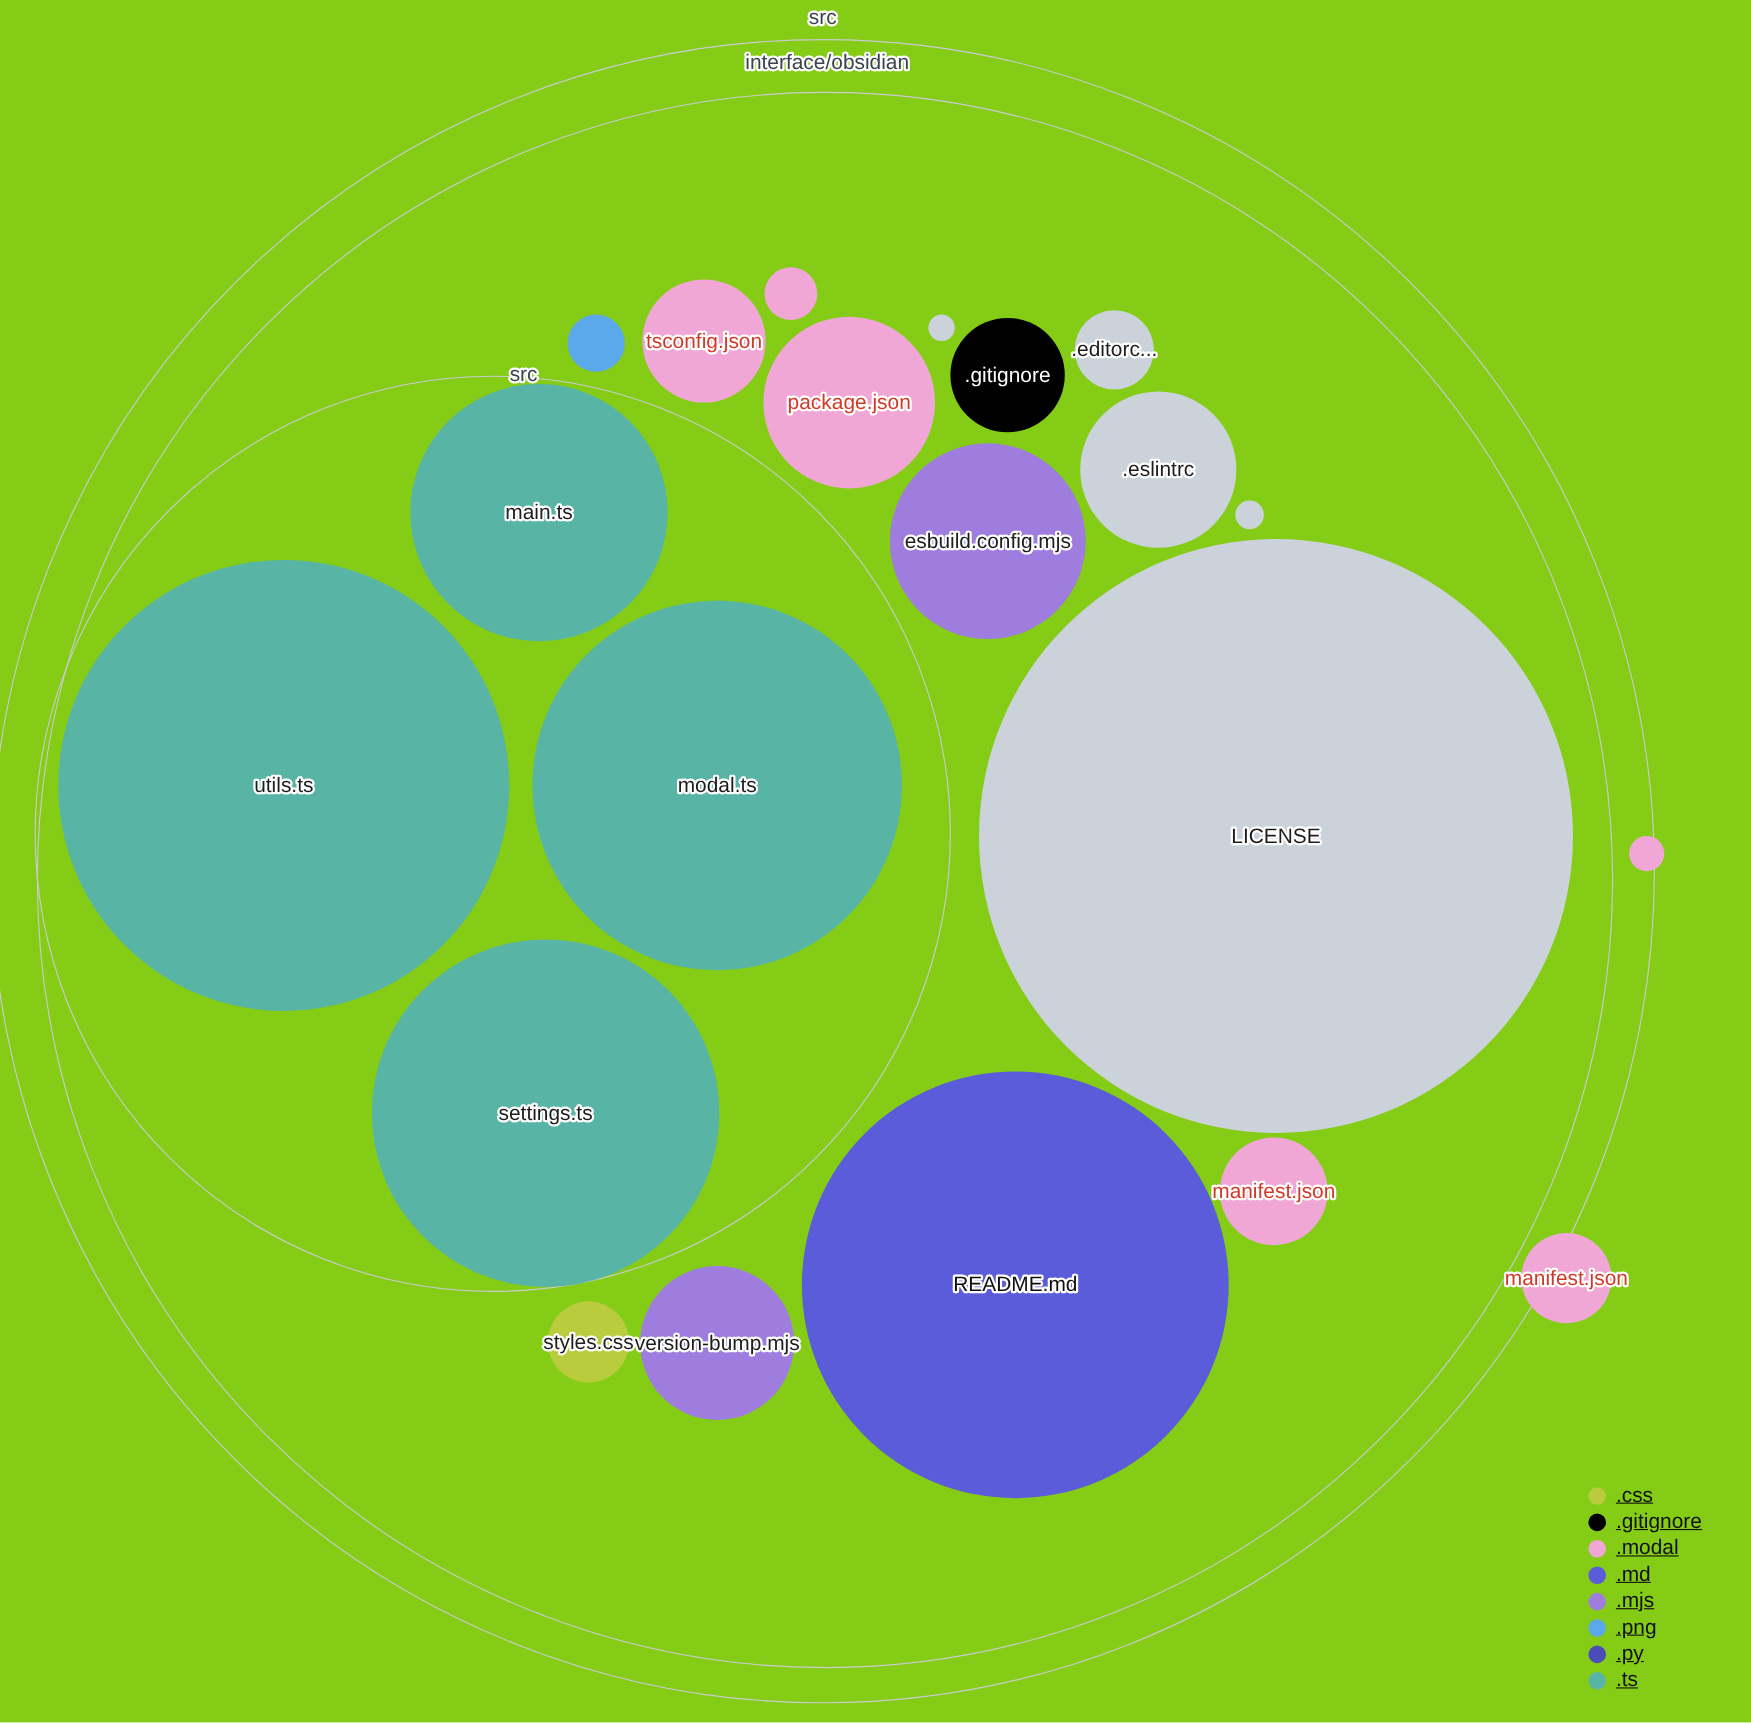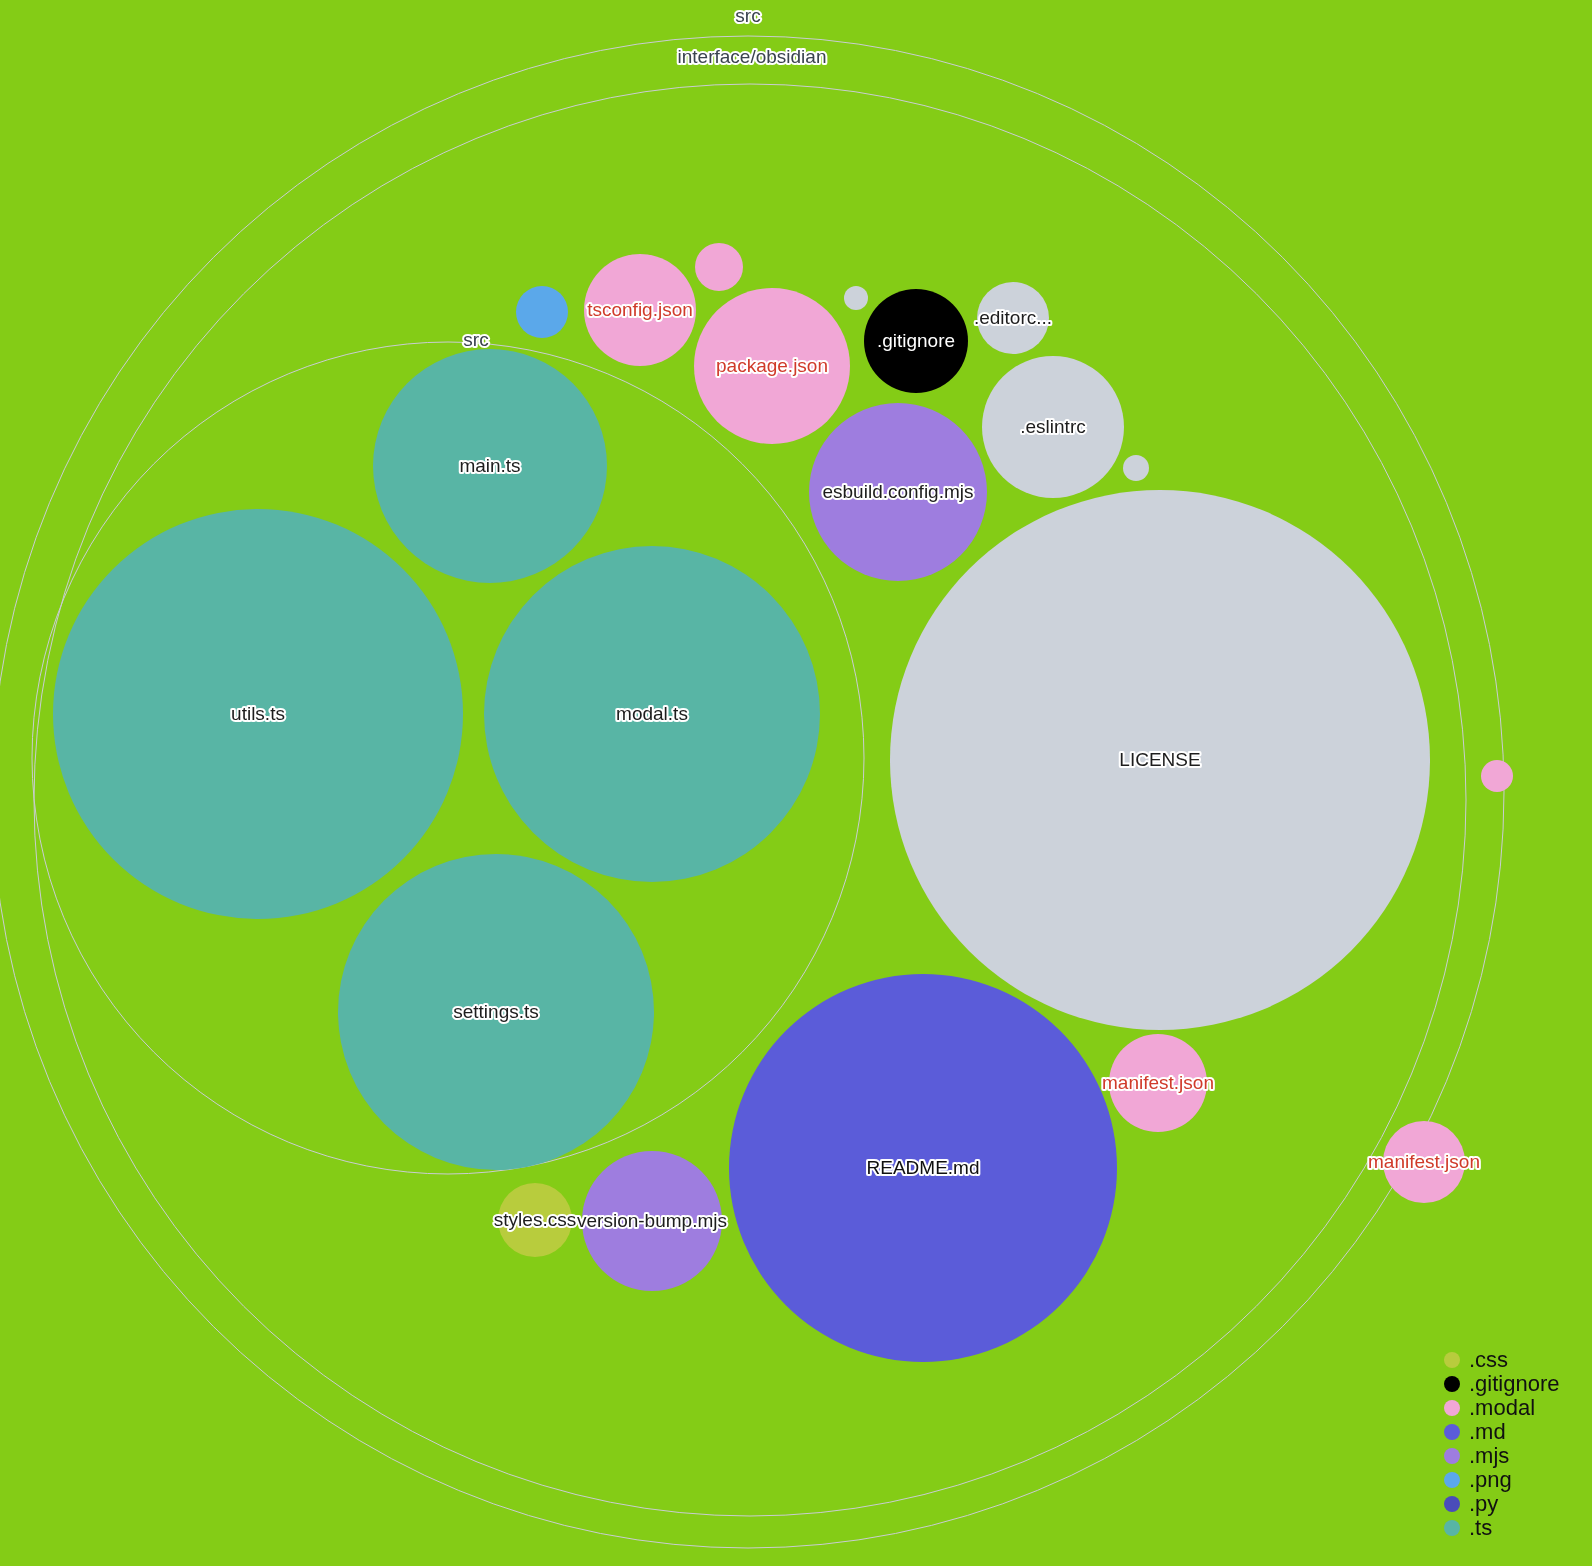--- a/index.html
+++ b/index.html
@@ -28,21 +28,21 @@
   .legend {
     position: absolute;
     left: 1444px;
     top: 1350px;
     display: flex;
     flex-direction: column;
     gap: 4px;
   }
   .lrow { display: flex; align-items: center; gap: 9px; height: 20px; }
   .dot { width: 16px; height: 16px; border-radius: 50%; flex: 0 0 16px; }
-  .llab { font-size: 22px; color: #111111; line-height: 20px; }
+  .llab { font-size: 19px; color: #111111; line-height: 20px; text-decoration: underline; }
 </style>
 </head>
 <body>
 
 <div class="stage">
   <svg width="1592" height="1566" viewBox="0 0 1592 1566" xmlns="http://www.w3.org/2000/svg">
       <circle cx="748" cy="792" r="756" fill="none" stroke="#c9ccd2" stroke-width="1"></circle>
       <circle cx="750" cy="800" r="716" fill="none" stroke="#c9ccd2" stroke-width="1"></circle>
       <circle cx="448" cy="758" r="416" fill="none" stroke="#c9ccd2" stroke-width="1"></circle>
       <circle cx="258" cy="714" r="205" fill="#58b5a5"></circle>

